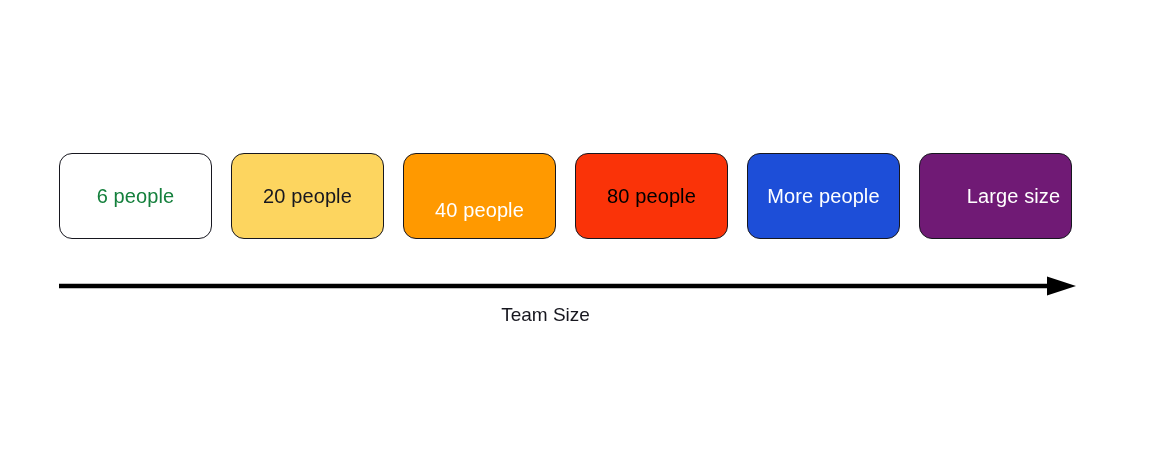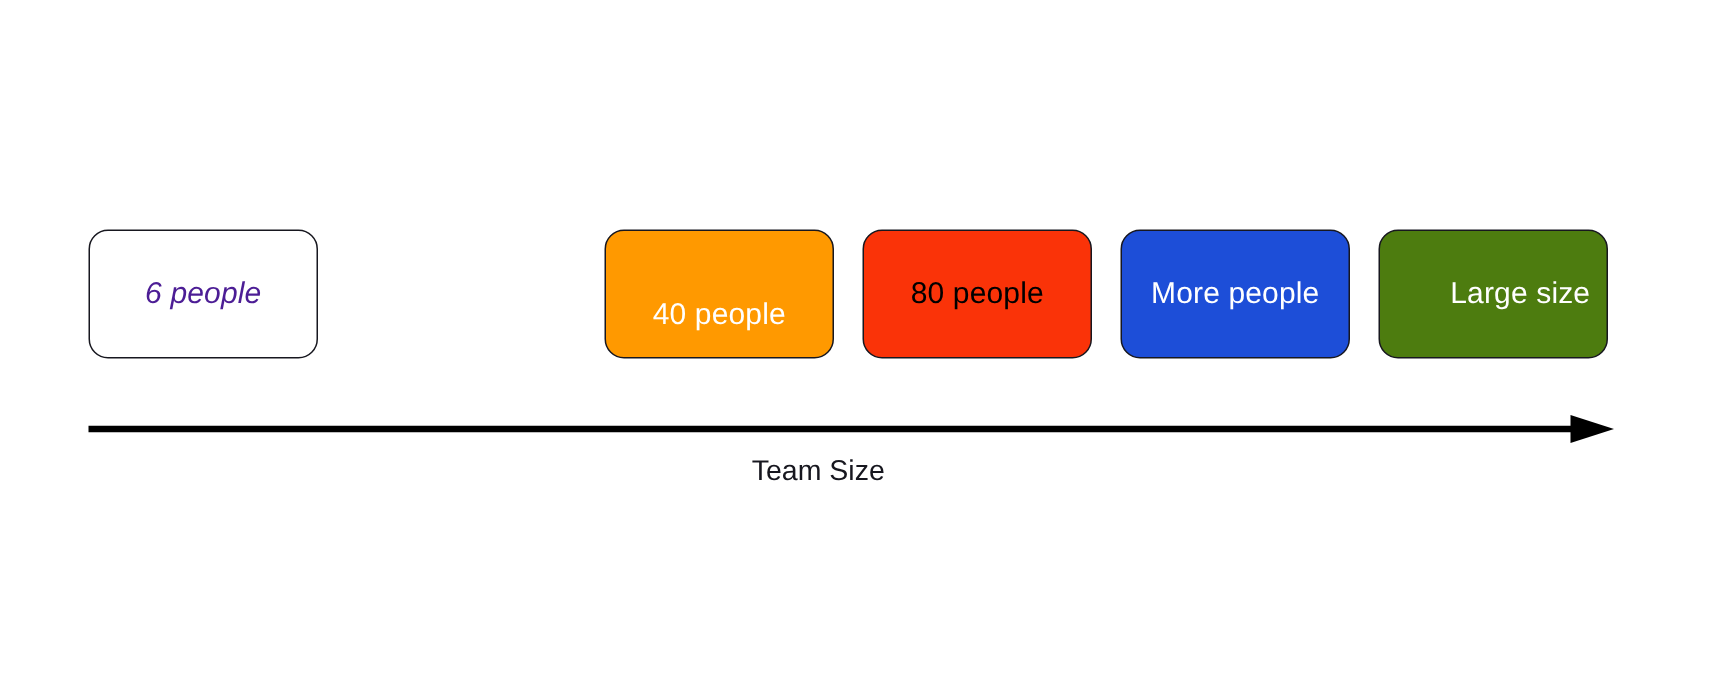--- a/index.html
+++ b/index.html
@@ -56,37 +56,40 @@
     color: #17171f;
     line-height: 1;
   }
 </style>
 </head>
 <body style="background: rgb(255, 255, 255);">
 
 <div id="canvas">
 
   <div class="stage-box" style="left: 59px; background: rgb(255, 255, 255); border-color: rgb(23, 23, 31);">
-    <span class="stage-label" style="color: #4c1d95; font-style: italic;">6 people</span>
+    <span class="stage-label" style="color: #15803d;">6 people</span>
   </div>
 
+  <div class="stage-box" style="left: 231px; background: rgb(253, 213, 95); border-color: rgb(23, 23, 31);">
+    <span class="stage-label" style="color: rgb(23, 23, 31);">20 people</span>
+  </div>
 
   <div class="stage-box" style="left: 403px; background: rgb(255, 153, 0); border-color: rgb(23, 23, 31);">
     <span class="stage-label" style="color: rgb(255, 255, 255); margin-top: 28px;">40 people</span>
   </div>
 
   <div class="stage-box" style="left: 575px; background: rgb(250, 51, 8); border-color: rgb(23, 23, 31);">
     <span class="stage-label" style="color: #000000;">80 people</span>
   </div>
 
   <div class="stage-box" style="left: 747px; background: #1d4ed8; border-color: rgb(23, 23, 31);">
     <span class="stage-label" style="color: rgb(255, 255, 255);">More people</span>
   </div>
 
-  <div class="stage-box" style="left: 919px; background: #4d7c0f; border-color: rgb(23, 23, 31); padding-left: 36px;">
+  <div class="stage-box" style="left: 919px; background: #701a75; border-color: rgb(23, 23, 31); padding-left: 36px;">
     <span class="stage-label" style="color: rgb(255, 255, 255);">Large size</span>
   </div>
 
   <svg id="axis-arrow" viewBox="0 0 1022 38" xmlns="http://www.w3.org/2000/svg" style="left: 55px; width: 1022px;">
     <line id="axis-line" x1="4" y1="18" x2="995" y2="18" stroke="#000000" stroke-width="4.4"></line>
     <polygon id="axis-head" points="992,8.6 1021,18 992,27.4" fill="#000000"></polygon>
   </svg>
 
   <div id="axis-title" style="width: 1067px;">Team Size</div>
 

